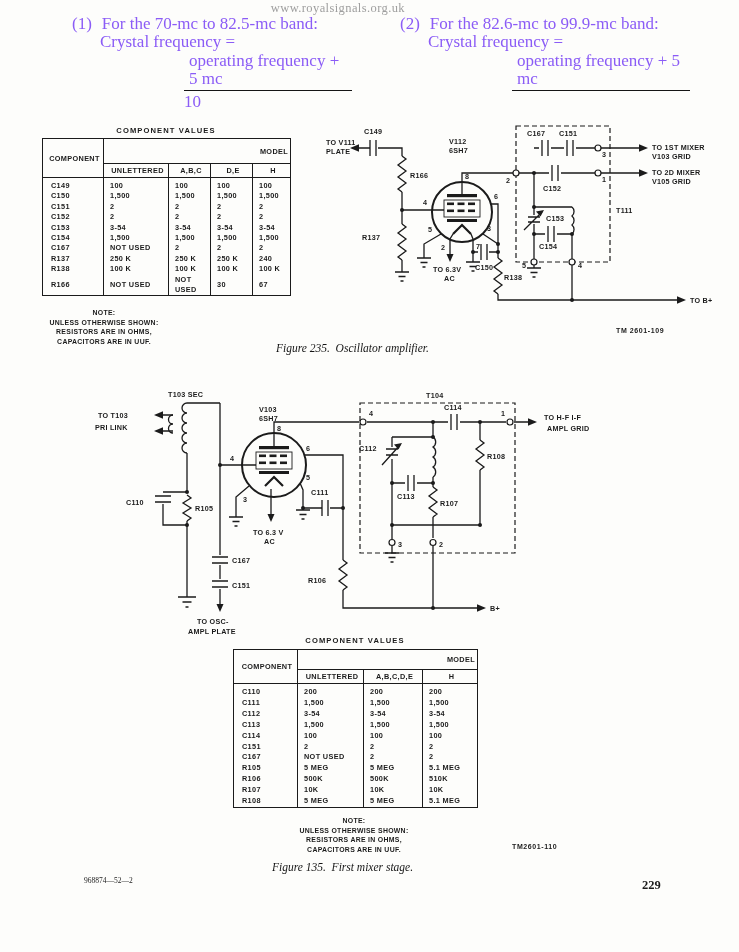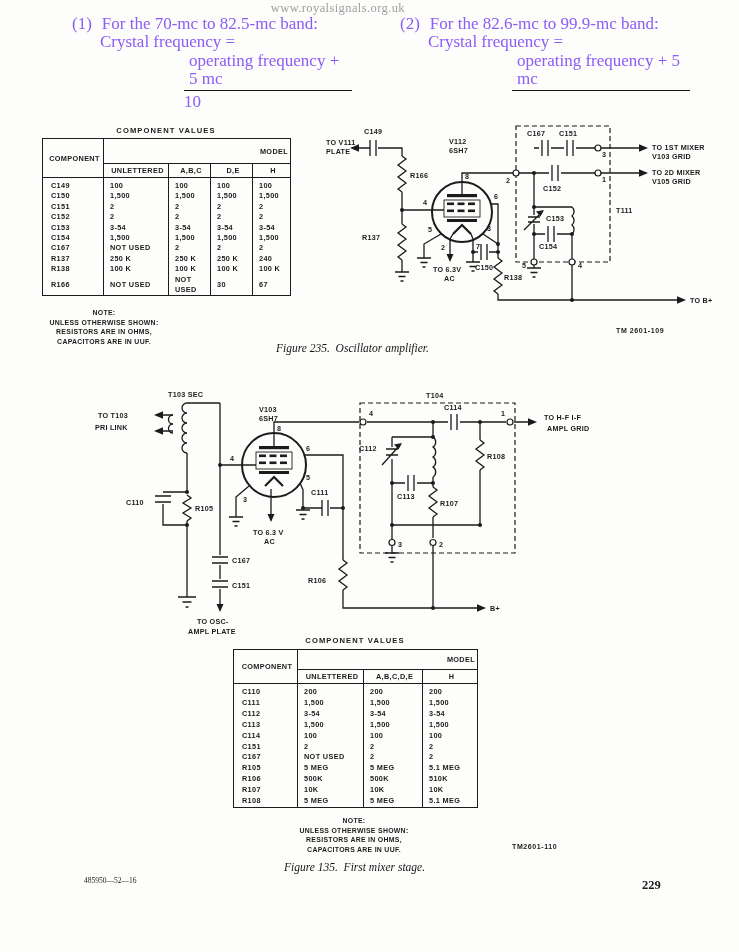--- a/index.html
+++ b/index.html
@@ -537,15 +537,15 @@
 </table>
 
 <div class="abs note" style="left:288px;top:816px;width:132px">
   <div class="nt">NOTE:</div>
   <div>UNLESS OTHERWISE SHOWN:</div>
   <div>RESISTORS ARE IN OHMS,</div>
   <div>CAPACITORS ARE IN UUF.</div>
 </div>
 
 <div class="abs tm" style="left:512px;top:843px">TM2601-110</div>
-<div class="abs caption" style="left:284px;top:861px">Figure 135.  First mixer stage.</div>
-<div class="abs printcode">485950—52—16</div>
+<div class="abs caption" style="left:272px;top:861px">Figure 135.  First mixer stage.</div>
+<div class="abs printcode">968874—52—2</div>
 <div class="abs pagenum">229</div>
 
 </body></html>

